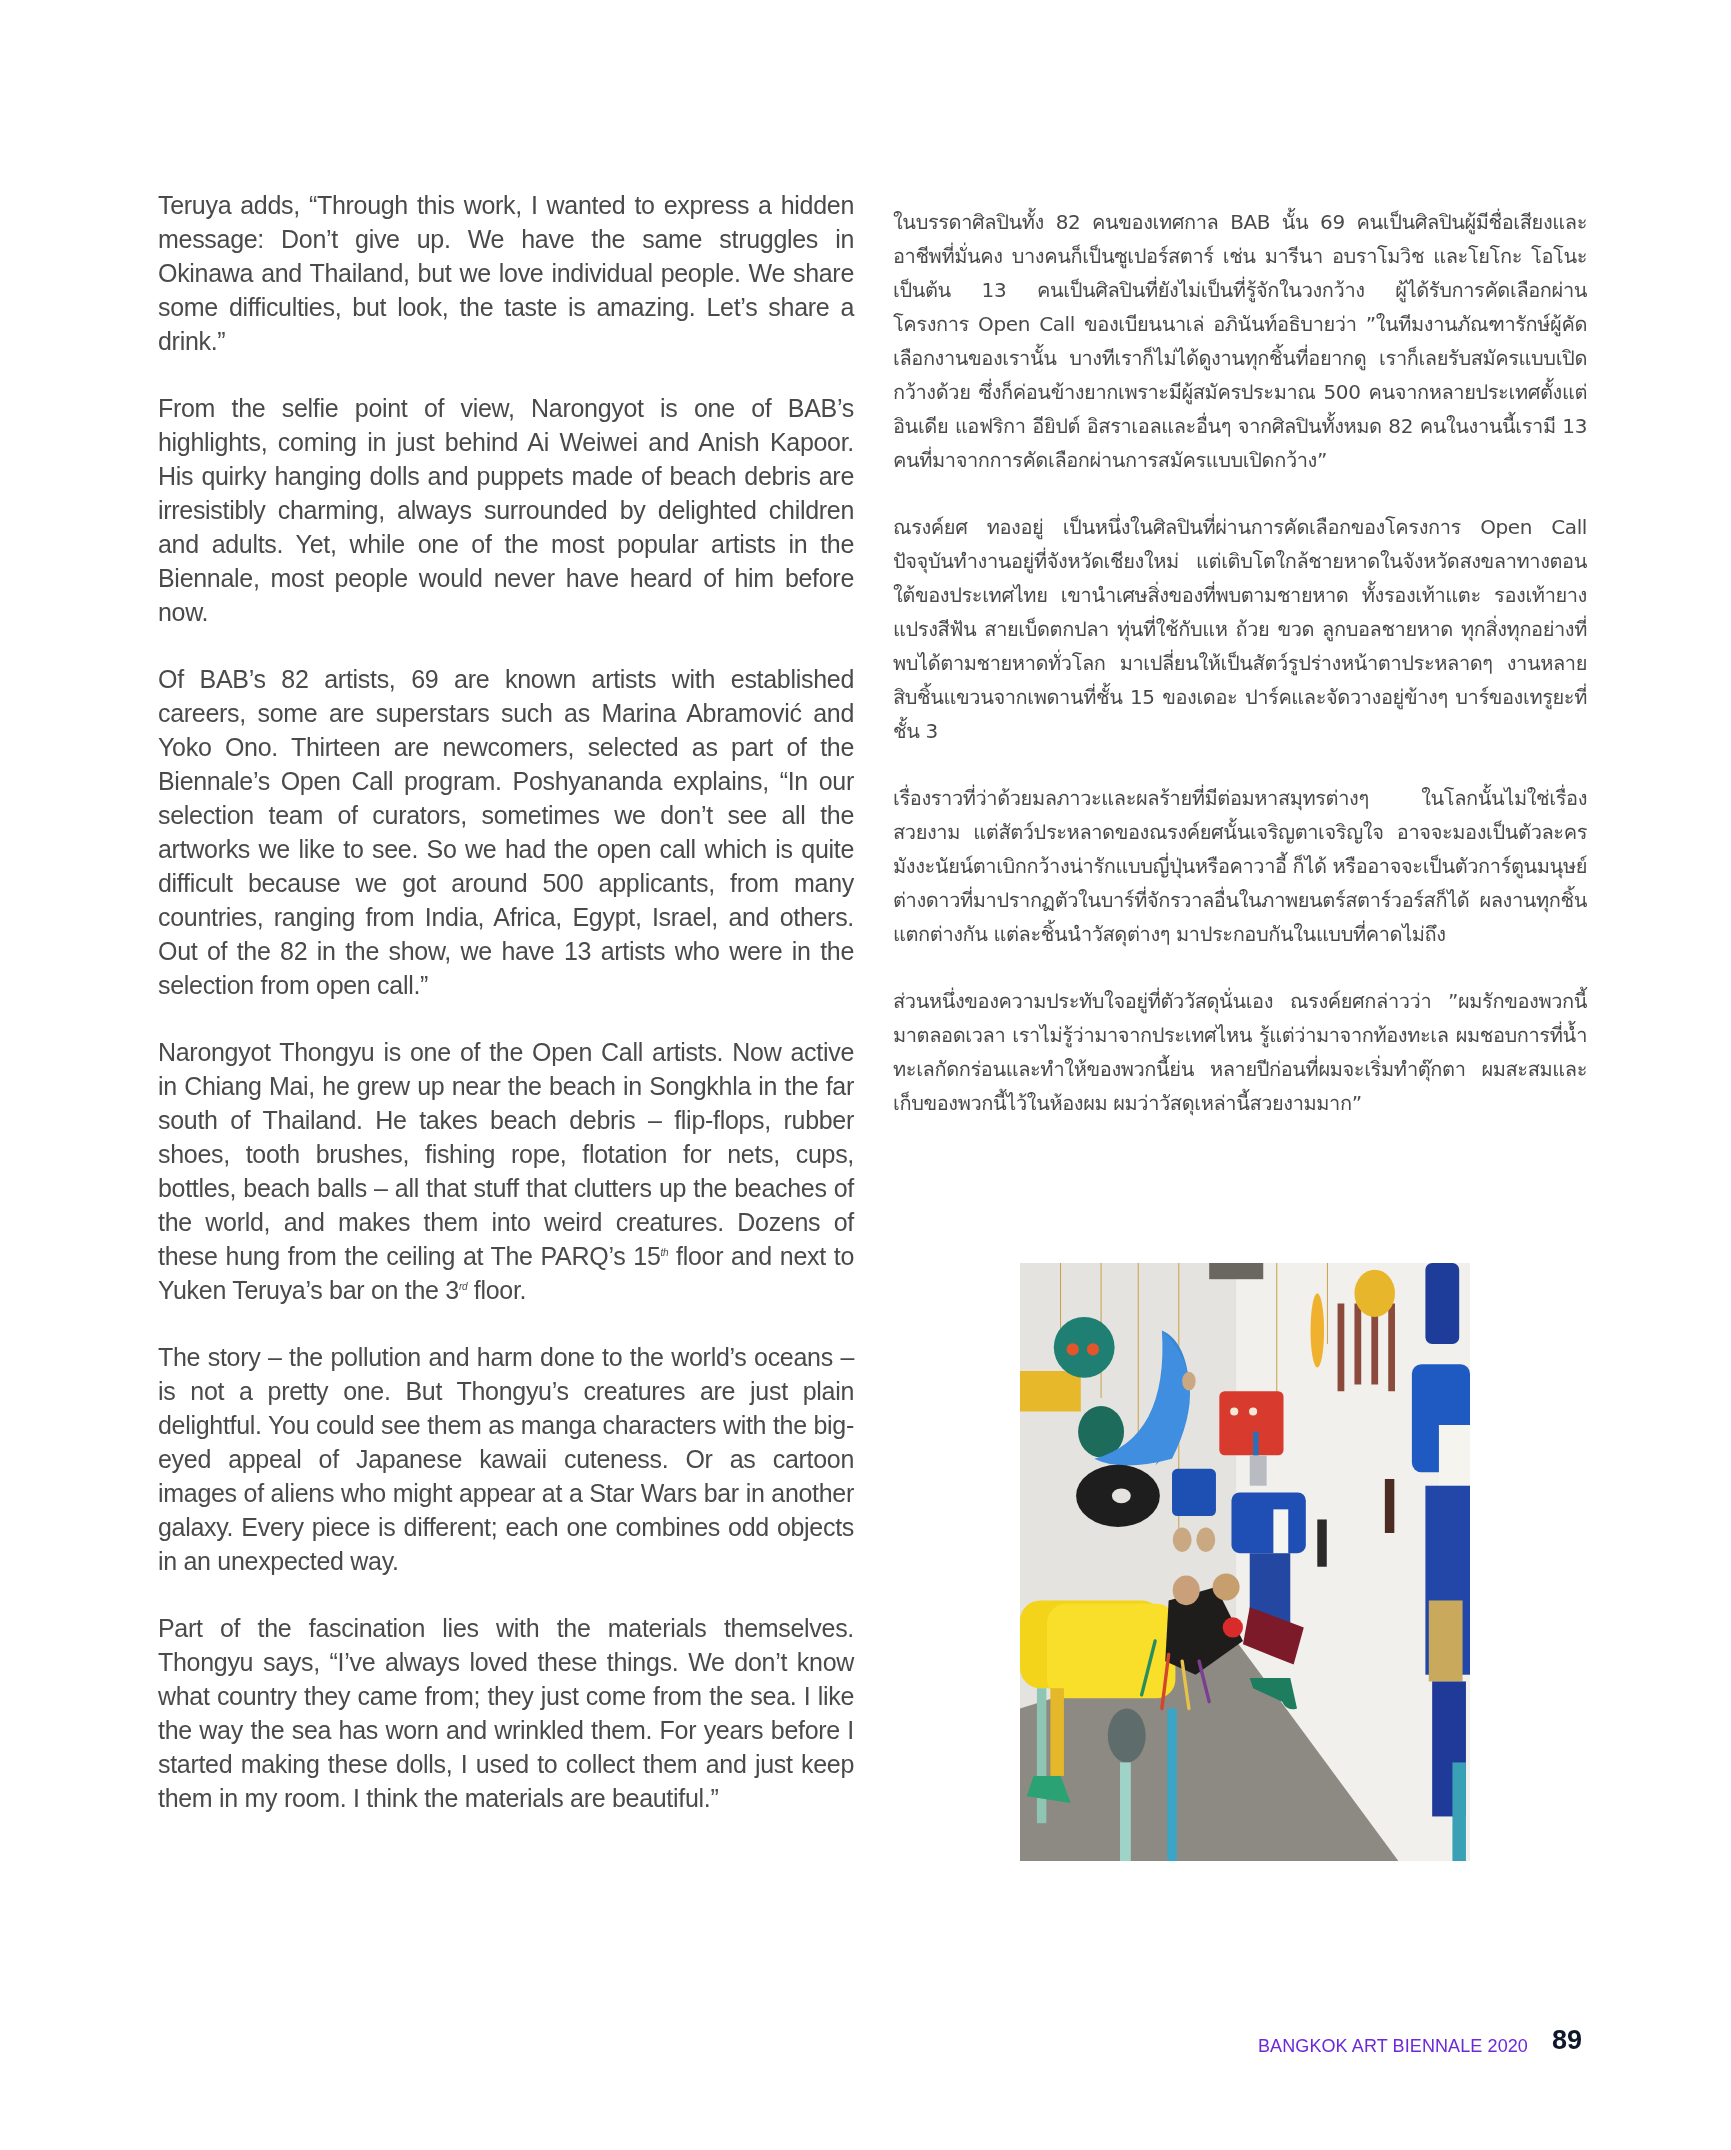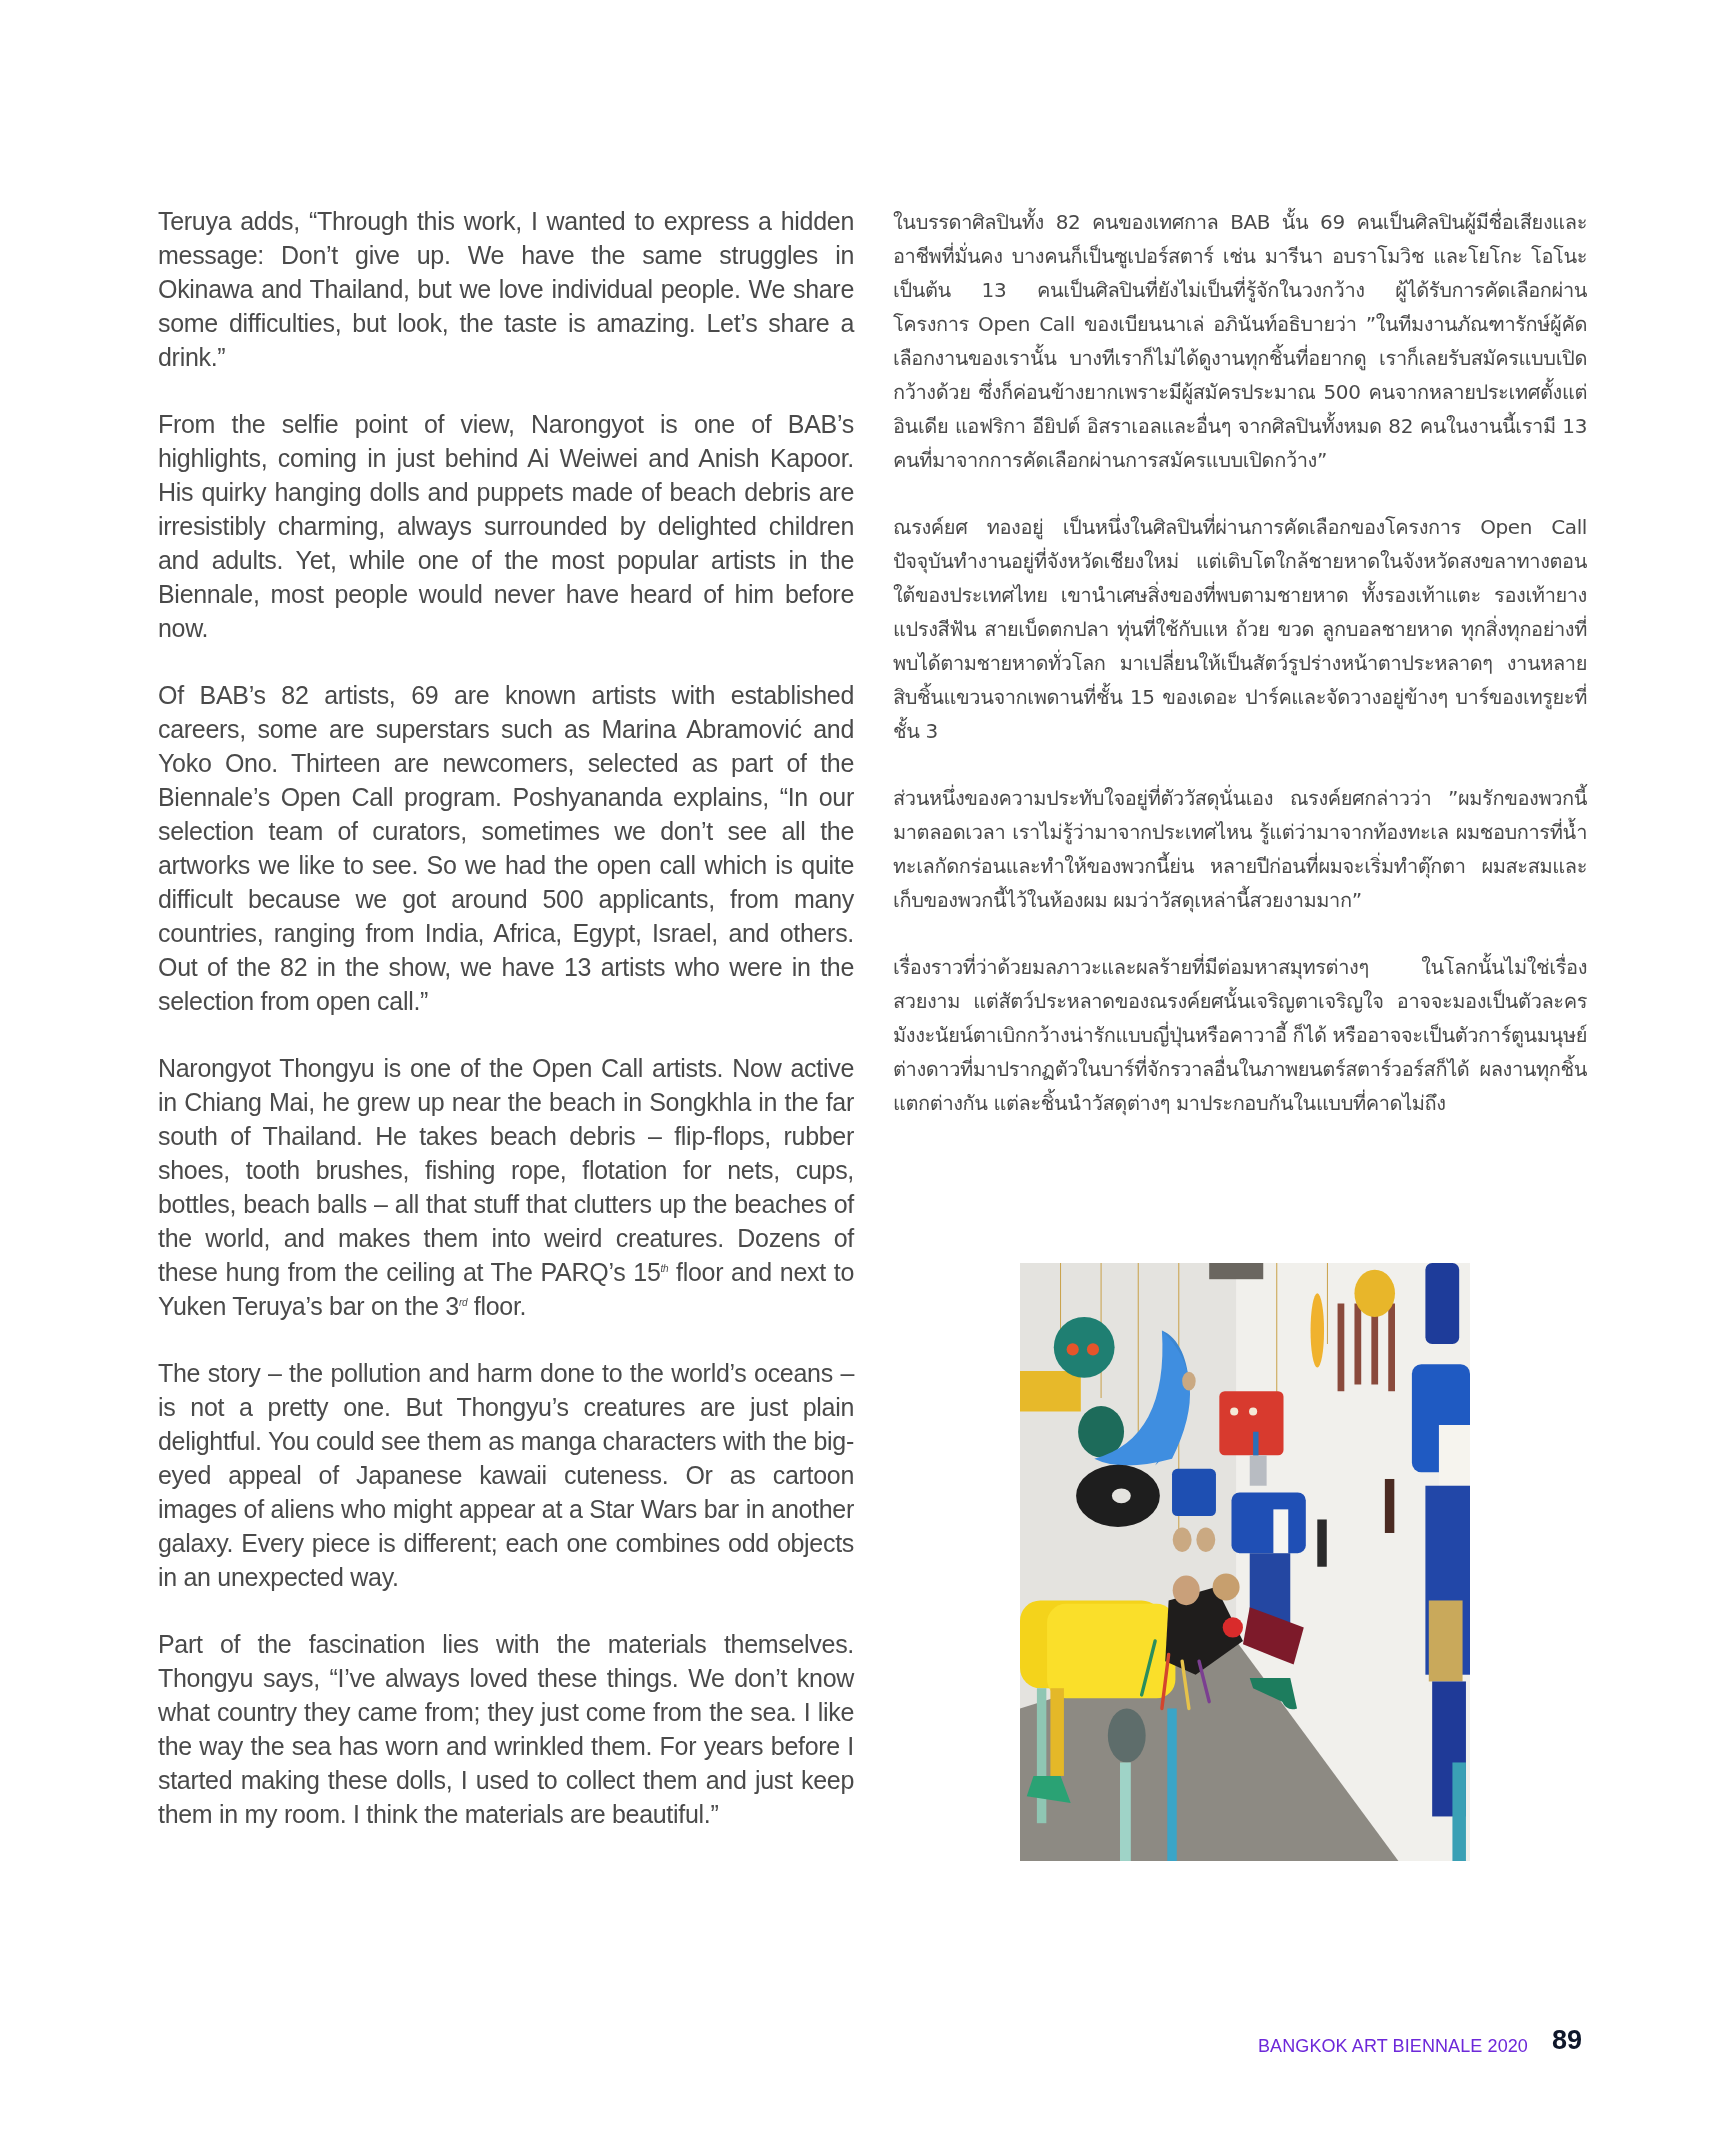--- a/index.html
+++ b/index.html
@@ -1,20 +1,20 @@
 <!DOCTYPE html>
 <html style="font-size:10.8px"><head>
 <meta charset="utf-8">
 <style>
   html, body { margin: 0; padding: 0; background: #ffffff; }
   body { width: 1731px; height: 2151px; position: relative; overflow: hidden; }
   .page { position: absolute; inset: 0; background: #fff; }
 
   .col { position: absolute; color: #4a4a4a; }
-  .col-en { left: 158px; top: 204px; width: 696px; }
+  .col-en { left: 158px; top: 188px; width: 696px; }
   .col-th { left: 893px; top: 205px; width: 694px; }
 
   .col-en p, .col-en h3 {
     margin: 0 0 33px 0;
     font-family: "Liberation Sans", sans-serif;
     font-size: 25px;
     line-height: 34px;
     text-align: justify;
     letter-spacing: -0.3px;
     font-weight: normal;
@@ -65,22 +65,22 @@
     <p>From the selfie point of view, Narongyot is one of BAB’s highlights, coming in just behind Ai Weiwei and Anish Kapoor. His quirky hanging dolls and puppets made of beach debris are irresistibly charming, always surrounded by delighted children and adults. Yet, while one of the most popular artists in the Biennale, most people would never have heard of him before now.</p>
     <p>Of BAB’s 82 artists, 69 are known artists with established careers, some are superstars such as Marina Abramović and Yoko Ono. Thirteen are newcomers, selected as part of the Biennale’s Open Call program. Poshyananda explains, “In our selection team of curators, sometimes we don’t see all the artworks we like to see. So we had the open call which is quite difficult because we got around 500 applicants, from many countries, ranging from India, Africa, Egypt, Israel, and others. Out of the 82 in the show, we have 13 artists who were in the selection from open call.”</p>
     <p><span>Narongyot Thongyu is one of the Open Call artists. Now active in Chiang Mai, he grew up near the beach in Songkhla in the far south of Thailand. He takes beach debris – flip-flops, rubber shoes, tooth brushes, fishing rope, flotation for nets, cups, bottles, beach balls – all that stuff that clutters up the beaches of the world, and makes them into weird creatures. Dozens of these hung from the ceiling at The PARQ’s 15</span><sup>th</sup><span> floor and next to Yuken Teruya’s bar on the 3</span><sup>rd</sup><span> floor.</span></p>
     <p>The story – the pollution and harm done to the world’s oceans – is not a pretty one. But Thongyu’s creatures are just plain delightful. You could see them as manga characters with the big-eyed appeal of Japanese kawaii cuteness. Or as cartoon images of aliens who might appear at a Star Wars bar in another galaxy. Every piece is different; each one combines odd objects in an unexpected way.</p>
     <p>Part of the fascination lies with the materials themselves. Thongyu says, “I’ve always loved these things. We don’t know what country they came from; they just come from the sea. I like the way the sea has worn and wrinkled them. For years before I started making these dolls, I used to collect them and just keep them in my room. I think the materials are beautiful.”</p>
   </div>
 
   <div class="col col-th">
     <p>ในบรรดาศิลปินทั้ง 82 คนของเทศกาล BAB นั้น 69 คนเป็นศิลปินผู้มีชื่อเสียงและอาชีพที่มั่นคง บางคนก็เป็นซูเปอร์สตาร์ เช่น มารีนา อบราโมวิช และโยโกะ โอโนะ เป็นต้น 13 คนเป็นศิลปินที่ยังไม่เป็นที่รู้จักในวงกว้าง ผู้ได้รับการคัดเลือกผ่านโครงการ Open Call ของเบียนนาเล่ อภินันท์อธิบายว่า ”ในทีมงานภัณฑารักษ์ผู้คัดเลือกงานของเรานั้น บางทีเราก็ไม่ได้ดูงานทุกชิ้นที่อยากดู เราก็เลยรับสมัครแบบเปิดกว้างด้วย ซึ่งก็ค่อนข้างยากเพราะมีผู้สมัครประมาณ 500 คนจากหลายประเทศตั้งแต่อินเดีย แอฟริกา อียิปต์ อิสราเอลและอื่นๆ จากศิลปินทั้งหมด 82 คนในงานนี้เรามี 13 คนที่มาจากการคัดเลือกผ่านการสมัครแบบเปิดกว้าง”</p>
     <p>ณรงค์ยศ ทองอยู่ เป็นหนึ่งในศิลปินที่ผ่านการคัดเลือกของโครงการ Open Call ปัจจุบันทำงานอยู่ที่จังหวัดเชียงใหม่ แต่เติบโตใกล้ชายหาดในจังหวัดสงขลาทางตอนใต้ของประเทศไทย เขานำเศษสิ่งของที่พบตามชายหาด ทั้งรองเท้าแตะ รองเท้ายาง แปรงสีฟัน สายเบ็ดตกปลา ทุ่นที่ใช้กับแห ถ้วย ขวด ลูกบอลชายหาด ทุกสิ่งทุกอย่างที่พบได้ตามชายหาดทั่วโลก มาเปลี่ยนให้เป็นสัตว์รูปร่างหน้าตาประหลาดๆ งานหลายสิบชิ้นแขวนจากเพดานที่ชั้น 15 ของเดอะ ปาร์คและจัดวางอยู่ข้างๆ บาร์ของเทรูยะที่ชั้น 3</p>
+    <p>เรื่องราวที่ว่าด้วยมลภาวะและผลร้ายที่มีต่อมหาสมุทรต่างๆ ในโลกนั้นไม่ใช่เรื่องสวยงาม แต่สัตว์ประหลาดของณรงค์ยศนั้นเจริญตาเจริญใจ อาจจะมองเป็นตัวละครมังงะนัยน์ตาเบิกกว้างน่ารักแบบญี่ปุ่นหรือคาวาอี้ ก็ได้ หรืออาจจะเป็นตัวการ์ตูนมนุษย์ต่างดาวที่มาปรากฏตัวในบาร์ที่จักรวาลอื่นในภาพยนตร์สตาร์วอร์สก็ได้ ผลงานทุกชิ้นแตกต่างกัน แต่ละชิ้นนำวัสดุต่างๆ มาประกอบกันในแบบที่คาดไม่ถึง</p>
     <p>ส่วนหนึ่งของความประทับใจอยู่ที่ตัววัสดุนั่นเอง ณรงค์ยศกล่าวว่า ”ผมรักของพวกนี้มาตลอดเวลา เราไม่รู้ว่ามาจากประเทศไหน รู้แต่ว่ามาจากท้องทะเล ผมชอบการที่น้ำทะเลกัดกร่อนและทำให้ของพวกนี้ย่น หลายปีก่อนที่ผมจะเริ่มทำตุ๊กตา ผมสะสมและเก็บของพวกนี้ไว้ในห้องผม ผมว่าวัสดุเหล่านี้สวยงามมาก”</p>
-    <p>เรื่องราวที่ว่าด้วยมลภาวะและผลร้ายที่มีต่อมหาสมุทรต่างๆ ในโลกนั้นไม่ใช่เรื่องสวยงาม แต่สัตว์ประหลาดของณรงค์ยศนั้นเจริญตาเจริญใจ อาจจะมองเป็นตัวละครมังงะนัยน์ตาเบิกกว้างน่ารักแบบญี่ปุ่นหรือคาวาอี้ ก็ได้ หรืออาจจะเป็นตัวการ์ตูนมนุษย์ต่างดาวที่มาปรากฏตัวในบาร์ที่จักรวาลอื่นในภาพยนตร์สตาร์วอร์สก็ได้ ผลงานทุกชิ้นแตกต่างกัน แต่ละชิ้นนำวัสดุต่างๆ มาประกอบกันในแบบที่คาดไม่ถึง</p>
   </div>
 
   <div class="photo" title="Colorful hanging creatures made of beach debris (jerry cans, floats, bottles, a blue crescent moon) in a white gallery room with concrete floor">
     <svg viewBox="0 0 666 886" preserveAspectRatio="none">
 
       <rect x="0" y="0" width="666" height="886" fill="#ecebe8"></rect>
       <polygon points="0,0 320,0 320,560 0,660" fill="#e4e3df"></polygon>
       <polygon points="320,0 666,0 666,886 560,886 320,560" fill="#f1f0ec"></polygon>
       <polygon points="0,660 320,560 560,886 0,886" fill="#8d8a83"></polygon>
       <rect x="280" y="0" width="80" height="24" fill="#6a6660"></rect>

